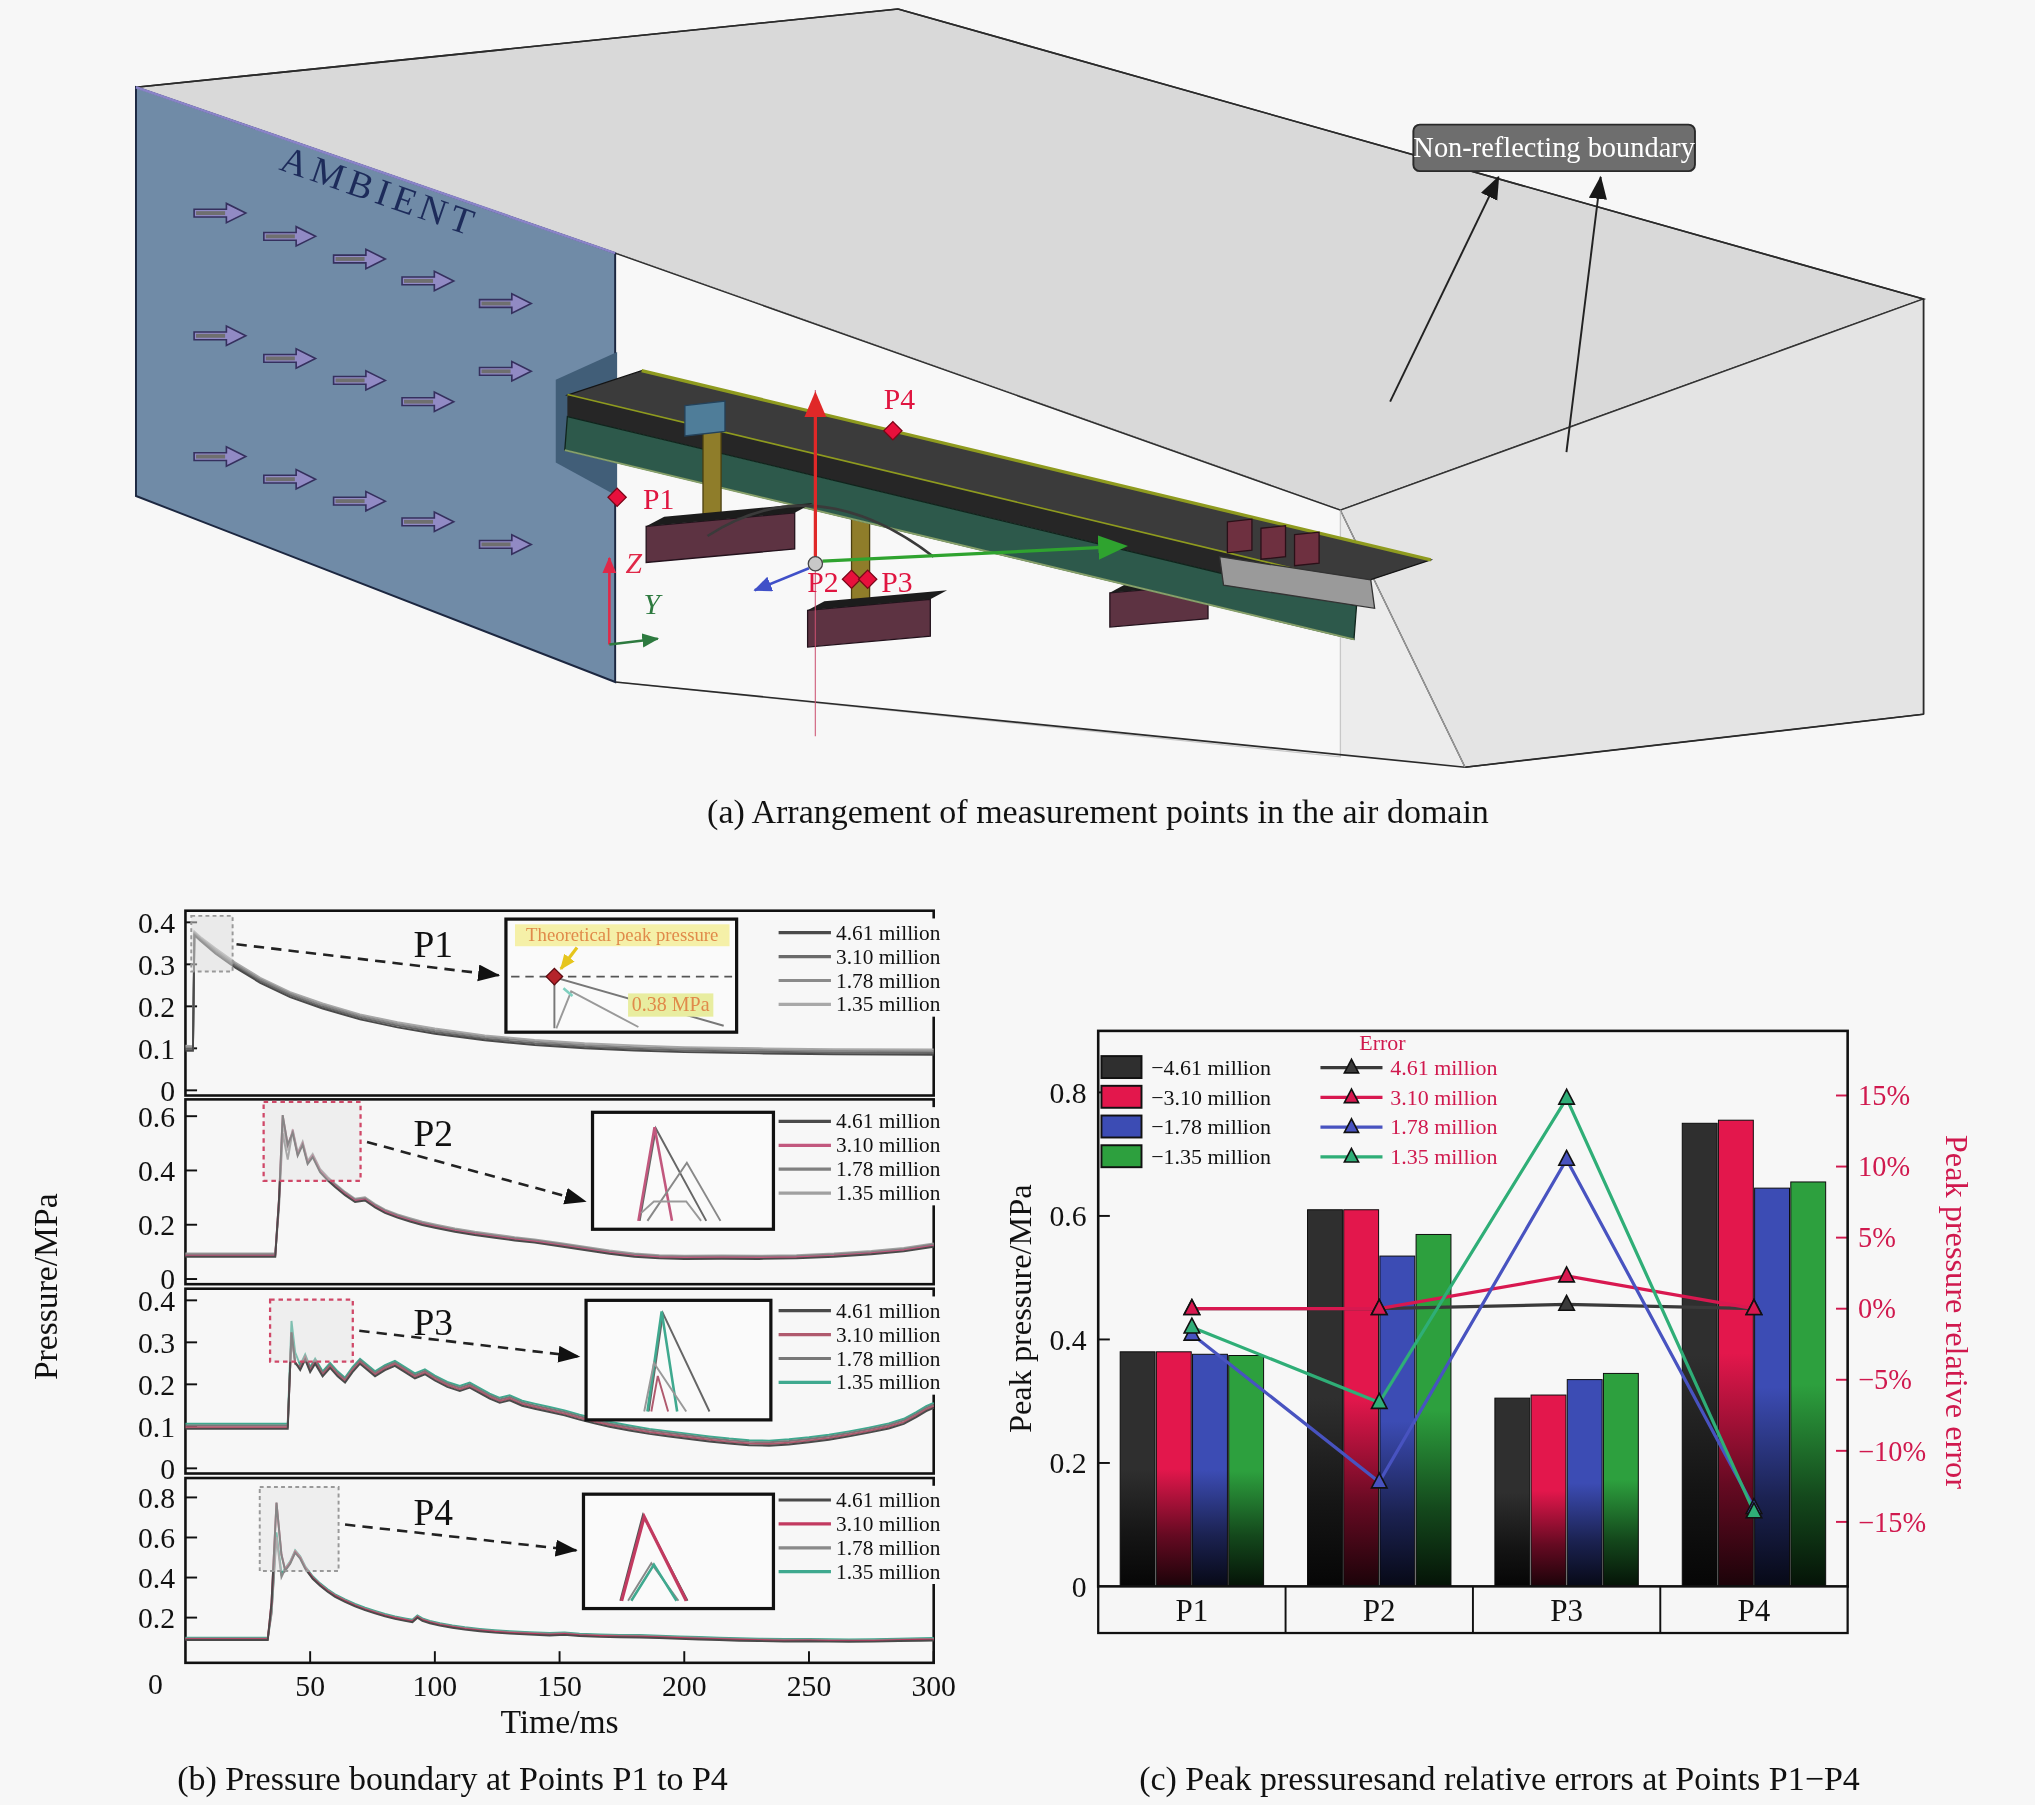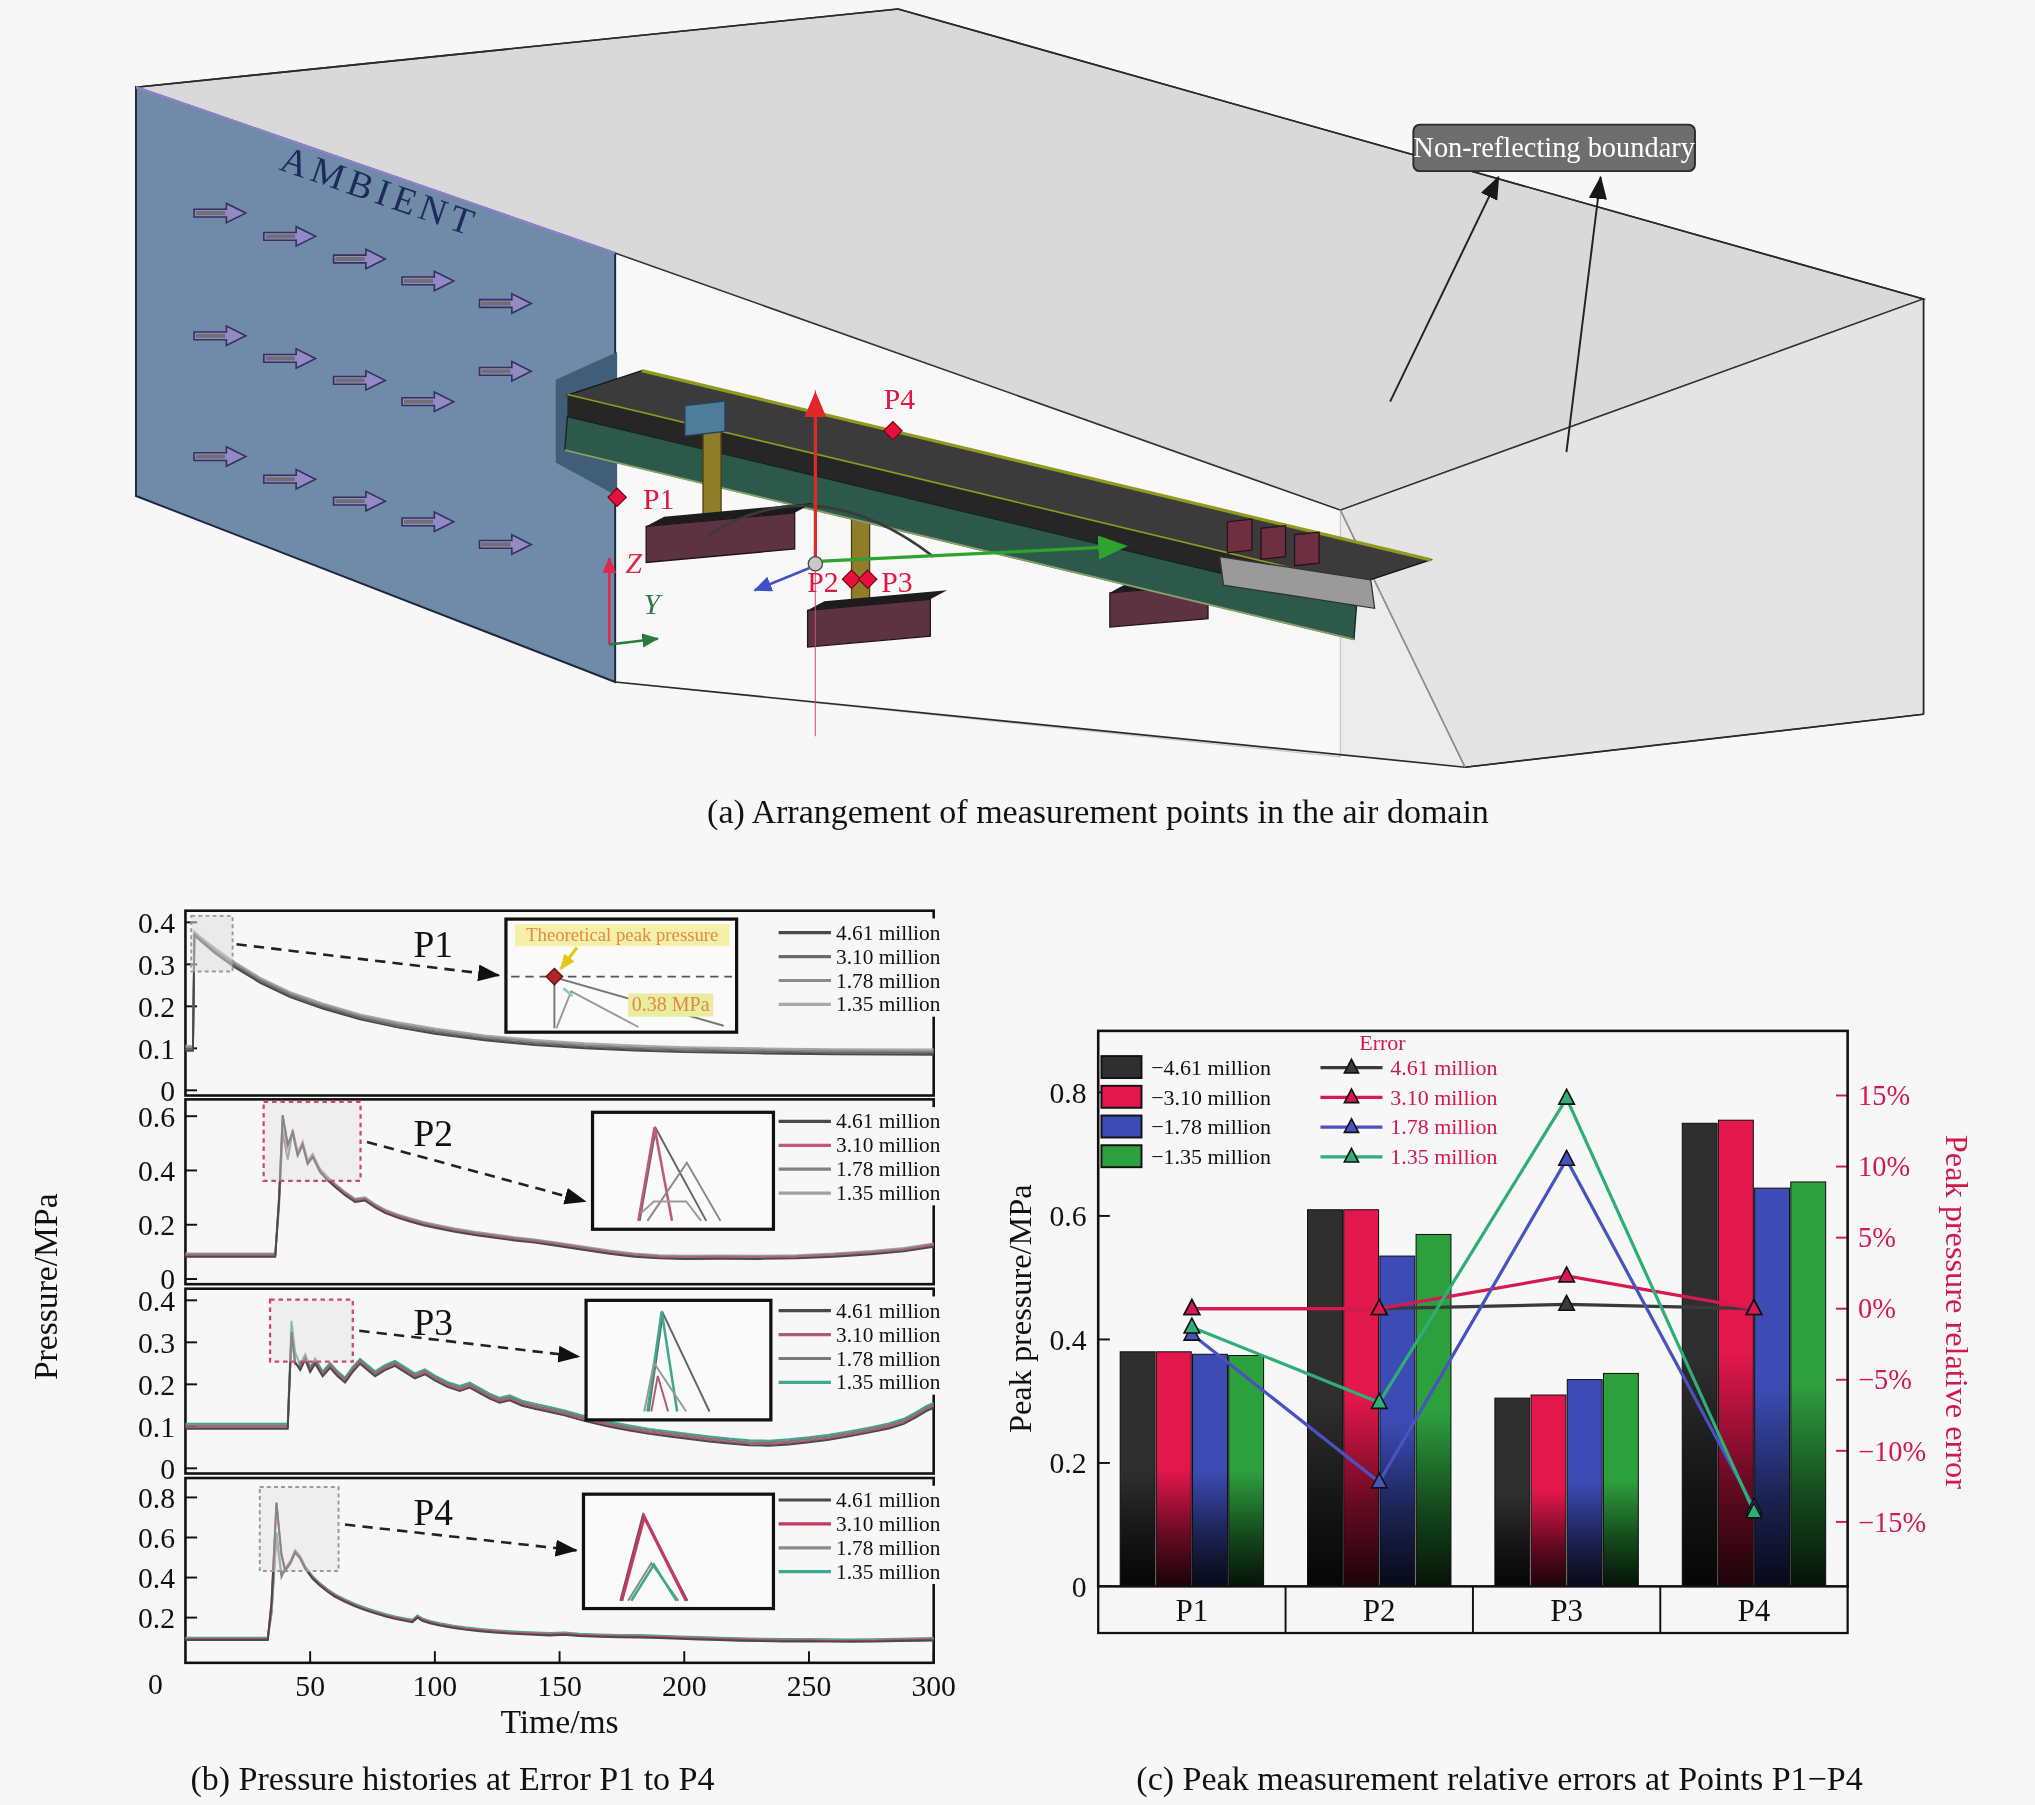--- a/index.html
+++ b/index.html
@@ -312,21 +312,21 @@
 
     <g>
       <rect x="903" y="983" width="294" height="177" fill="#fafafa" stroke="#111" stroke-width="5"></rect>
       <polyline points="960,1148 995,1015 1064,1148" fill="none" stroke="#555" stroke-width="3"></polyline>
       <polyline points="962,1148 997,1018 1062,1148" fill="none" stroke="#c23a60" stroke-width="5"></polyline>
       <polyline points="972,1148 1008,1090 1050,1148" fill="none" stroke="#888" stroke-width="3"></polyline>
       <polyline points="977,1148 1012,1092 1047,1148" fill="none" stroke="#3fa98f" stroke-width="4"></polyline>
     </g>
   </svg>
 
-  <div class="caption" style="left:97px;top:1760px;width:711px;">(b) Pressure histories at Error P1 to P4</div>
+  <div class="caption" style="left:97px;top:1760px;width:711px;">(b) Pressure boundary at Points P1 to P4</div>
 
   <svg id="panelC-svg" style="left:969px;top:1008px" width="1066" height="666" viewBox="0 0 1650 1030">
     <g id="panelC-dyn">
         <rect x="234" y="531.72" width="54" height="363.28" fill="url(#barg0)" stroke="#0a0a0a" stroke-width="1.5"></rect>
         <rect x="524" y="311.84000000000003" width="54" height="583.16" fill="url(#barg0)" stroke="#0a0a0a" stroke-width="1.5"></rect>
         <rect x="814" y="603.4200000000001" width="54" height="291.5799999999999" fill="url(#barg0)" stroke="#0a0a0a" stroke-width="1.5"></rect>
         <rect x="1104" y="178" width="54" height="717" fill="url(#barg0)" stroke="#0a0a0a" stroke-width="1.5"></rect>
         <rect x="290" y="531.72" width="54" height="363.28" fill="url(#barg1)" stroke="#0a0a0a" stroke-width="1.5"></rect>
         <rect x="580" y="311.84000000000003" width="54" height="583.16" fill="url(#barg1)" stroke="#0a0a0a" stroke-width="1.5"></rect>
         <rect x="870" y="598.64" width="54" height="296.36" fill="url(#barg1)" stroke="#0a0a0a" stroke-width="1.5"></rect>
@@ -437,15 +437,15 @@
         </linearGradient>
         <linearGradient id="barg3" x1="0" y1="0" x2="0" y2="1">
           <stop offset="0%" stop-color="#2da03e"></stop>
           <stop offset="50%" stop-color="#2da03e"></stop>
           <stop offset="78%" stop-color="rgb(20,72,28)"></stop>
           <stop offset="100%" stop-color="rgb(5,19,7)"></stop>
         </linearGradient>
       </defs>
     </svg>
 
-  <div class="caption" style="left:1047px;top:1760px;width:905px;">(c) Peak measurement relative errors at Points P1−P4</div>
+  <div class="caption" style="left:1047px;top:1760px;width:905px;">(c) Peak pressuresand relative errors at Points P1−P4</div>
 </div>
 
 
 </body></html>

